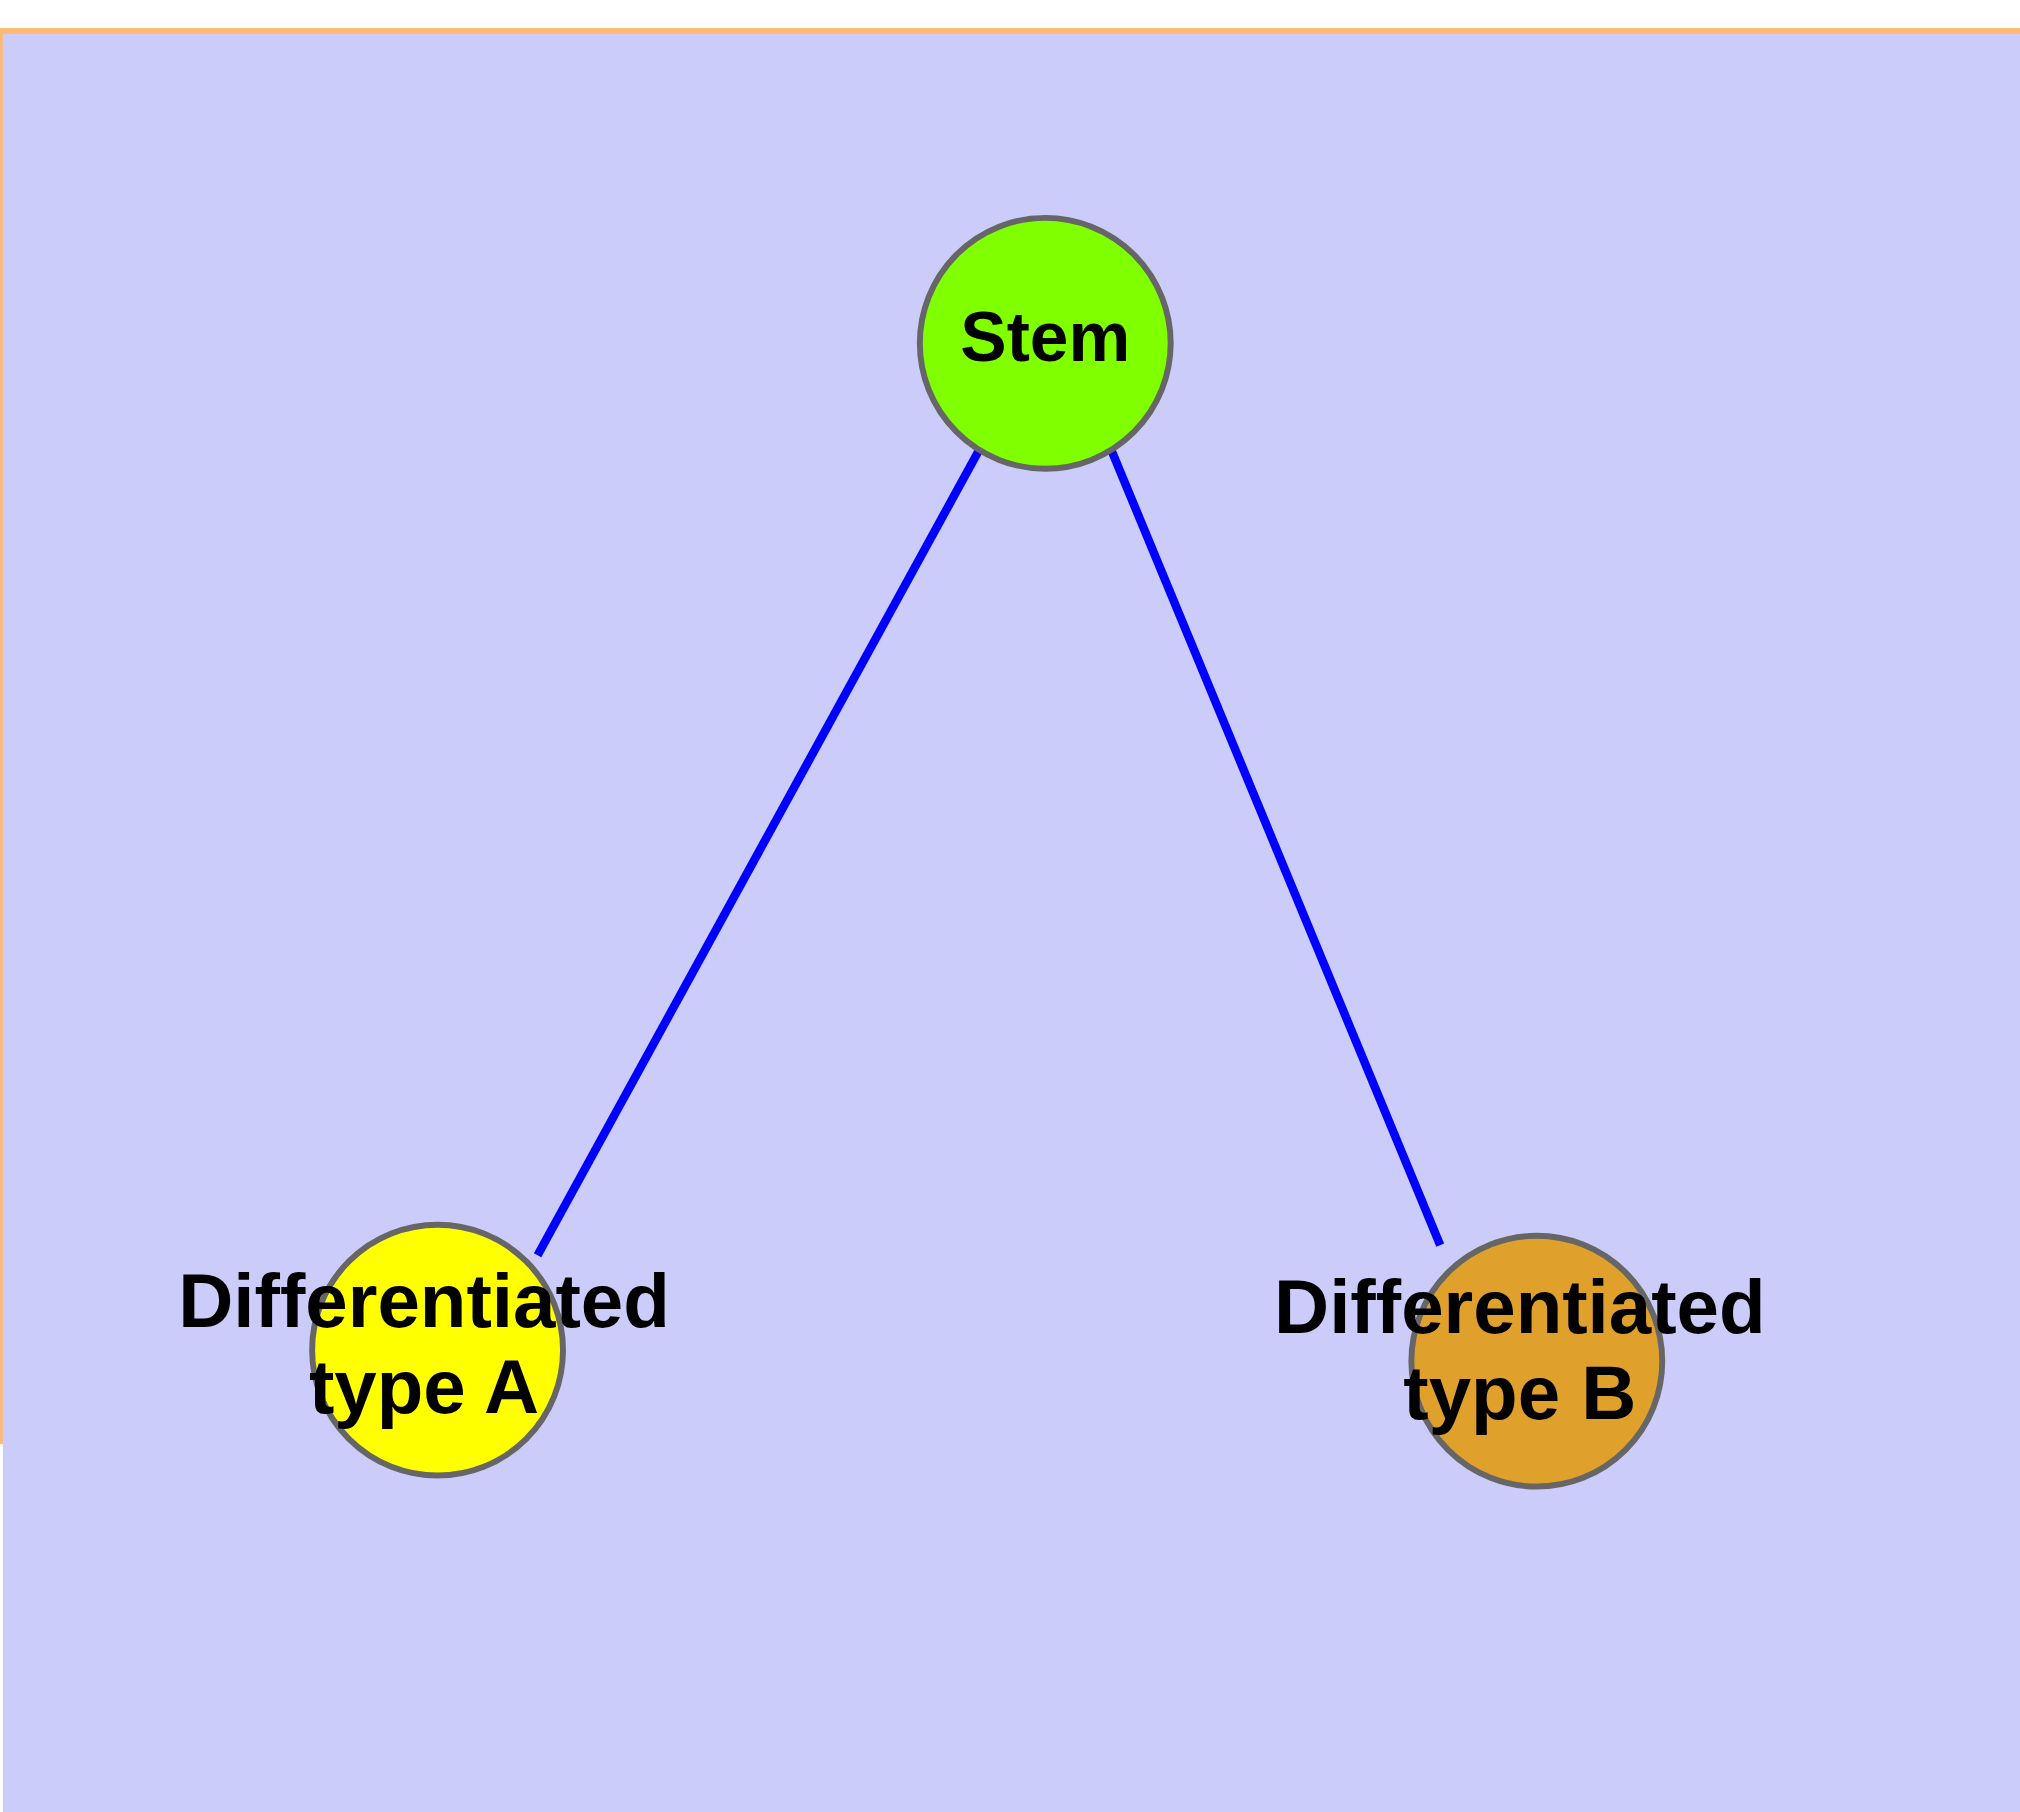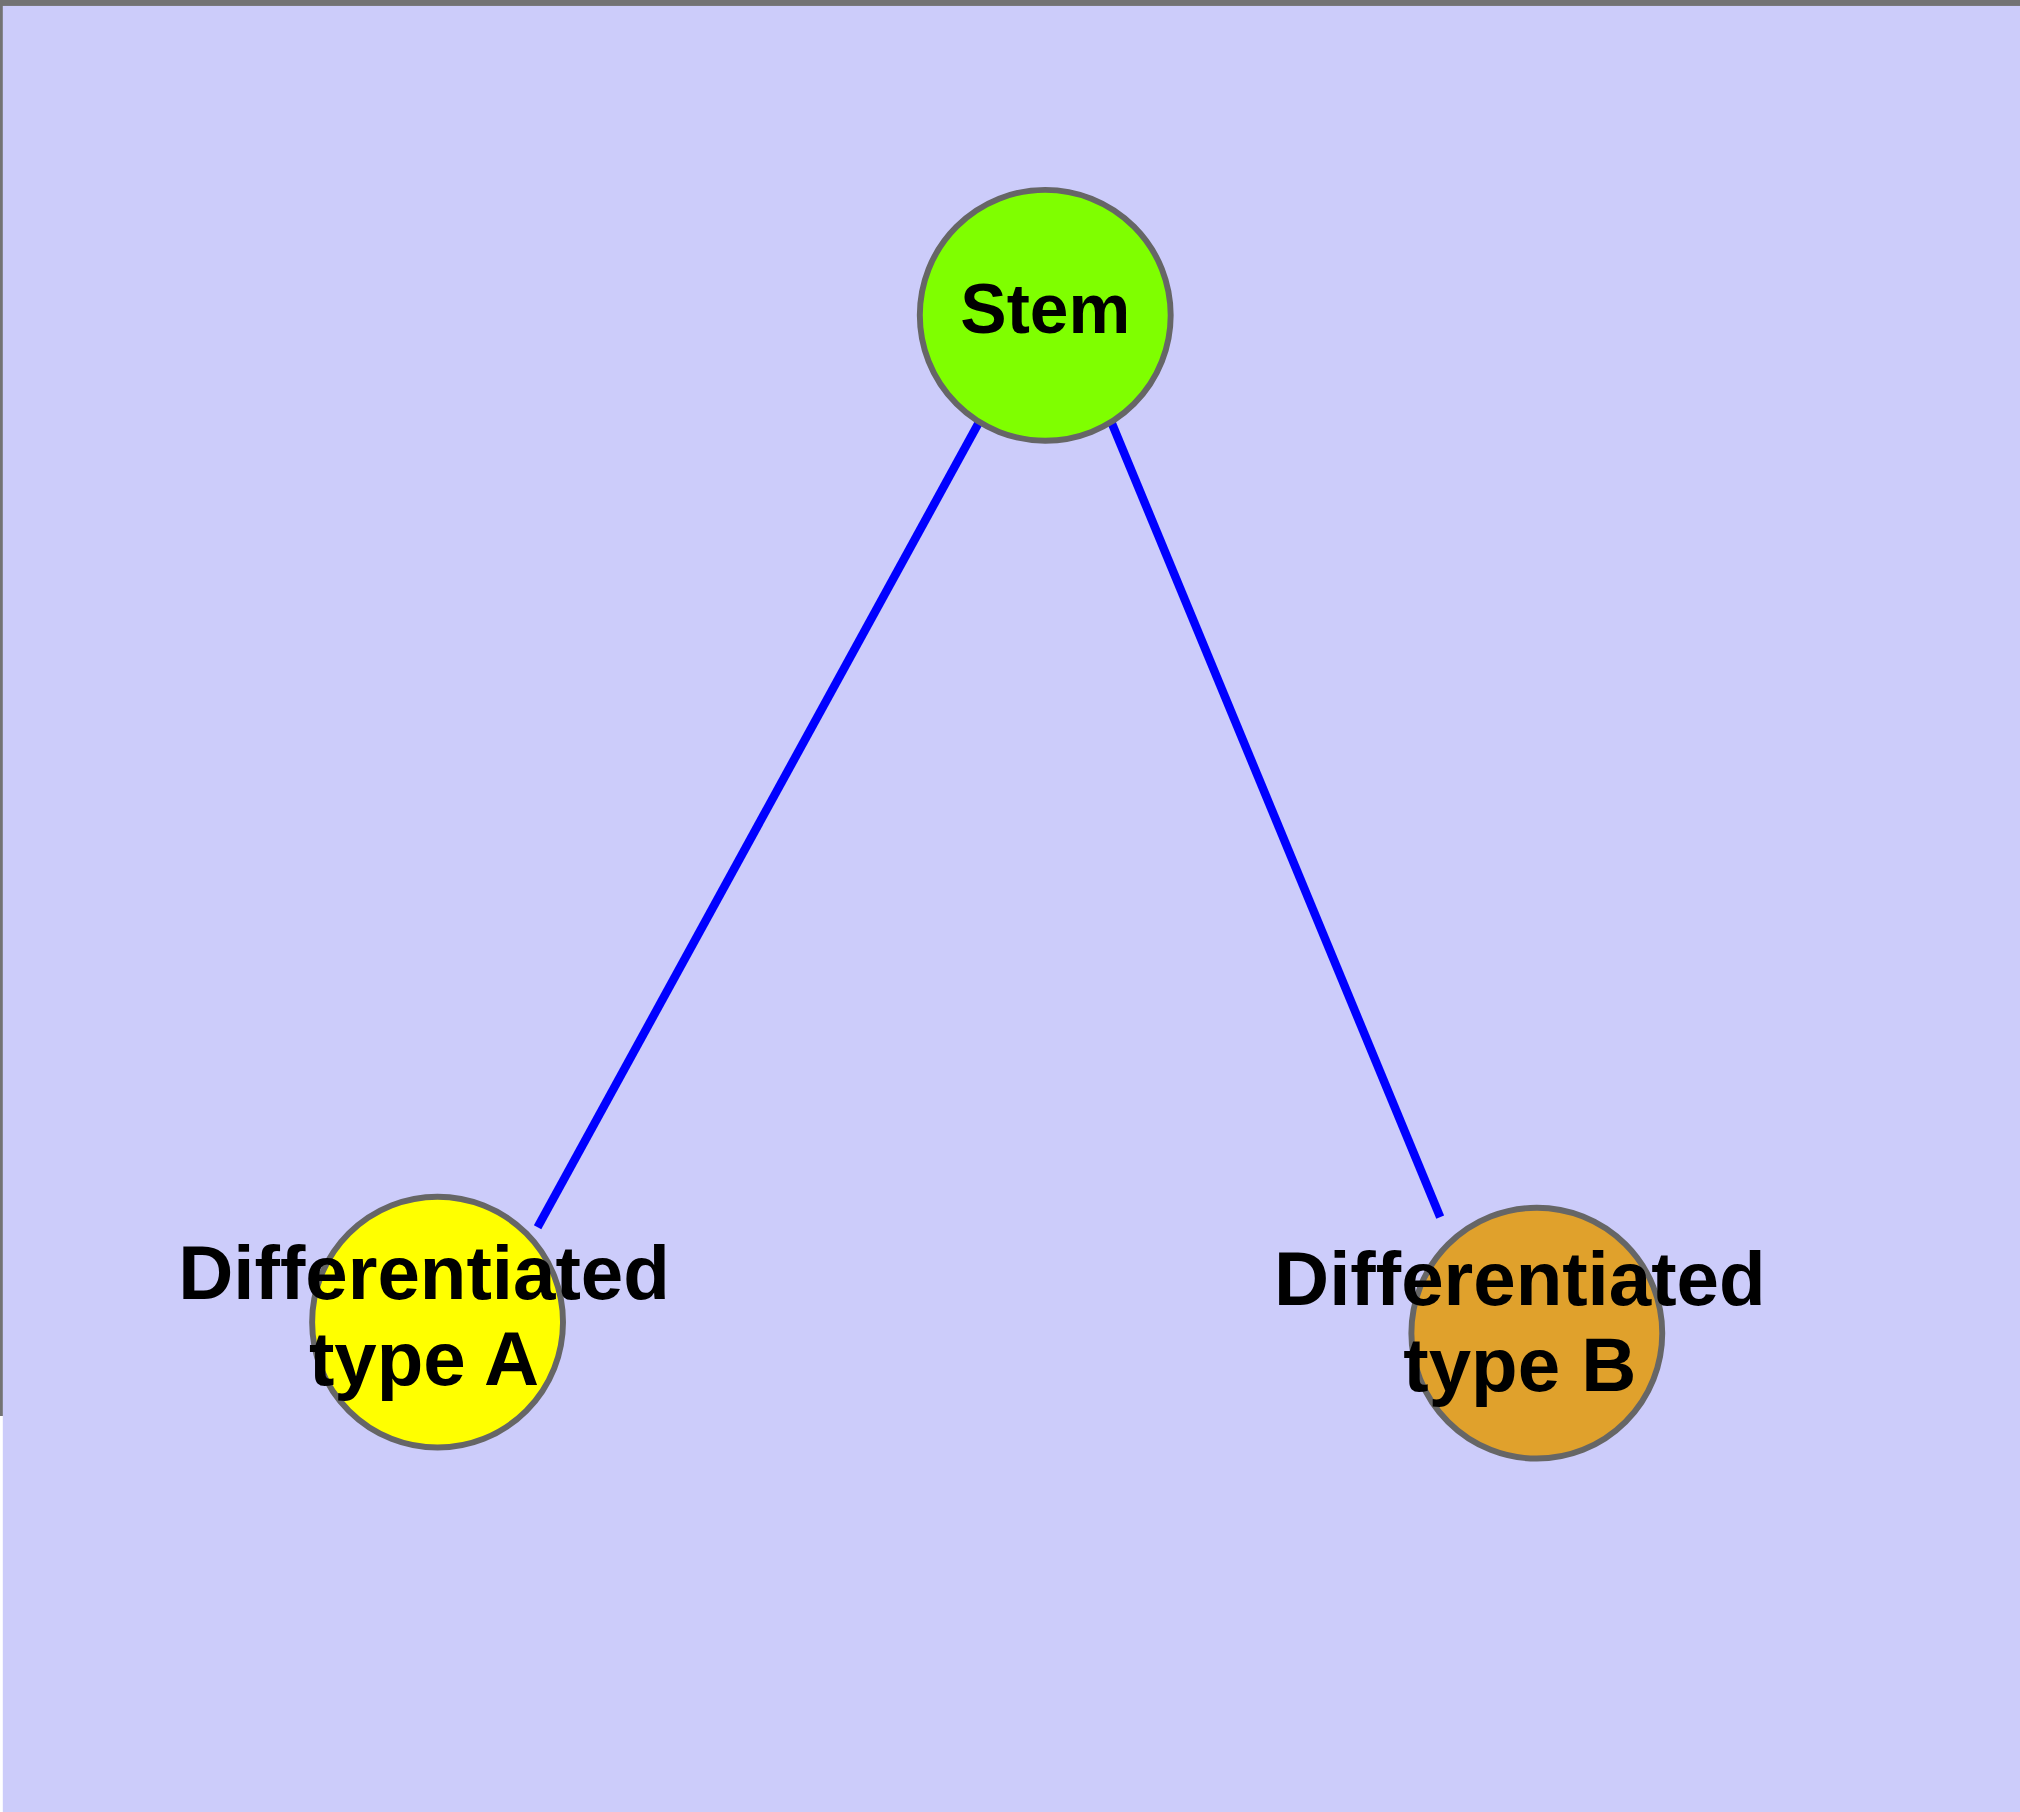--- a/index.html
+++ b/index.html
@@ -10,21 +10,22 @@
   body {
     width: 2021px;
     height: 1812px;
     overflow: hidden;
     font-family: "Liberation Sans", sans-serif;
   }
   #canvas {
     position: relative;
     width: 2021px;
     height: 1416px;
-    background: #737373;
+    background: #fdba74;
+    margin-top: 28px;
   }
   #canvas svg {
     display: block;
     position: absolute;
     left: 0;
     top: 0;
   }
   .node-circle {
     stroke: #666666;
     stroke-width: 7;

